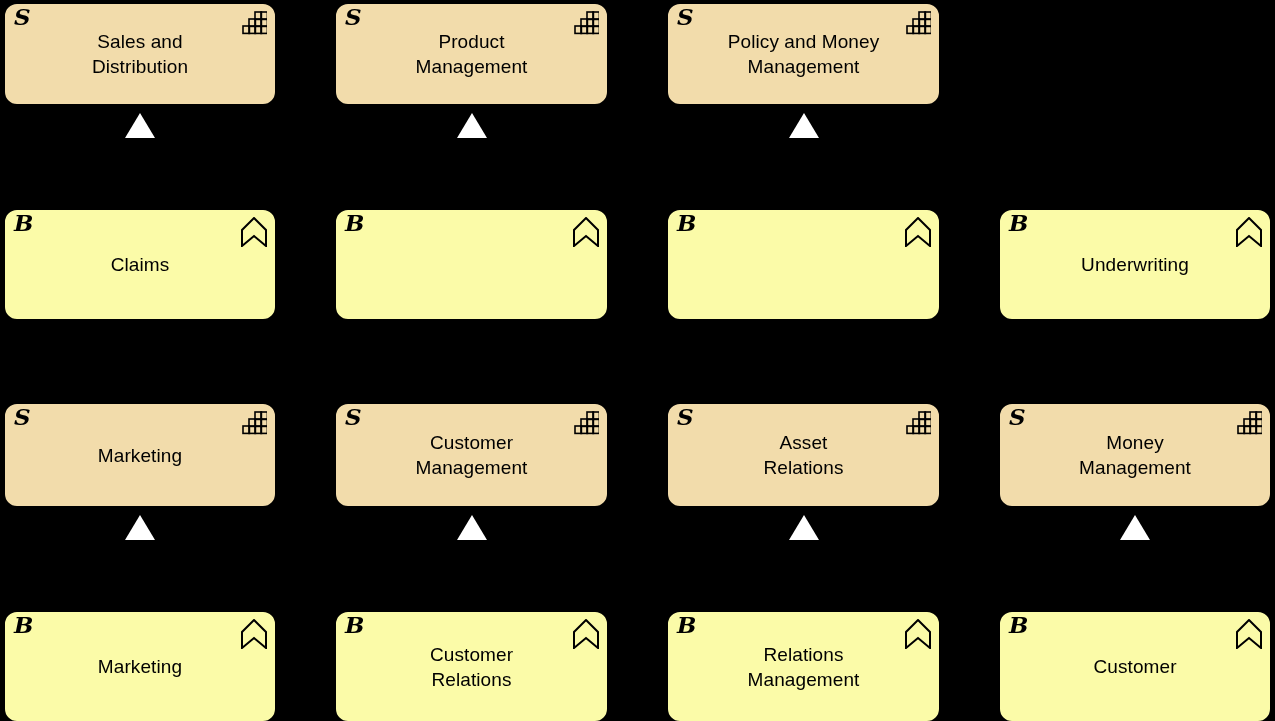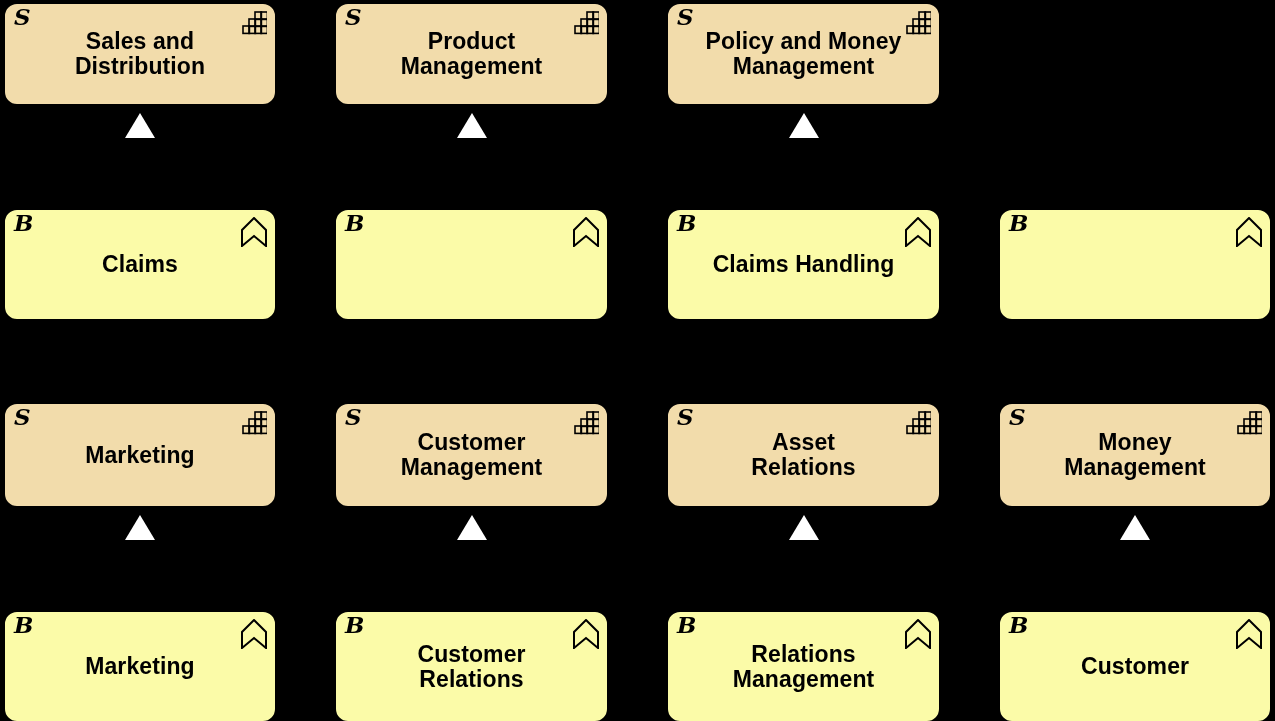--- a/index.html
+++ b/index.html
@@ -33,24 +33,24 @@
   }
   .node.service {
     background: #f2dcab;
   }
   .node.function {
     background: #fbfba8;
   }
 
   .node-label {
     font-family: "Liberation Sans", sans-serif;
-    font-size: 23px;
+    font-size: 19px;
     line-height: 25px;
     color: #000000;
-    font-weight: 700;
+    font-weight: 400;
     letter-spacing: 0.1px;
     padding: 0 34px;
     white-space: pre-line;
     position: relative;
     z-index: 1;
   }
 
   
   .badge {
     position: absolute;
@@ -163,29 +163,29 @@
         </svg>
       </div>
     </div>
     <div class="node function" style="left: 666px; top: 208px; width: 275px; height: 113px;">
       <div class="badge">B</div>
       <div class="type-icon">
         <svg width="26" height="30" viewBox="0 0 26 30">
           <path d="M13 1 L25 13 L25 29 L13 19 L1 29 L1 13 Z" fill="none" stroke="#000000" stroke-width="2" stroke-linejoin="miter"></path>
         </svg>
       </div>
-      <div class="node-label">Claims Handling</div>
     </div>
     <div class="node function" style="left: 998px; top: 208px; width: 274px; height: 113px;">
       <div class="badge">B</div>
       <div class="type-icon">
         <svg width="26" height="30" viewBox="0 0 26 30">
           <path d="M13 1 L25 13 L25 29 L13 19 L1 29 L1 13 Z" fill="none" stroke="#000000" stroke-width="2" stroke-linejoin="miter"></path>
         </svg>
       </div>
+      <div class="node-label">Underwriting</div>
     </div>
     <div class="node service" style="left: 3px; top: 402px; width: 274px; height: 106px;">
       <div class="badge">S</div>
       <div class="type-icon">
         <svg width="26" height="24" viewBox="0 0 26 24">
           <rect x="14" y="1" width="6.4" height="7.4" fill="none" stroke="#000000" stroke-width="1.6"></rect>
           <rect x="20" y="1" width="6.4" height="7.4" fill="none" stroke="#000000" stroke-width="1.6"></rect>
           <rect x="8" y="8" width="6.4" height="7.4" fill="none" stroke="#000000" stroke-width="1.6"></rect>
           <rect x="14" y="8" width="6.4" height="7.4" fill="none" stroke="#000000" stroke-width="1.6"></rect>
           <rect x="20" y="8" width="6.4" height="7.4" fill="none" stroke="#000000" stroke-width="1.6"></rect>

